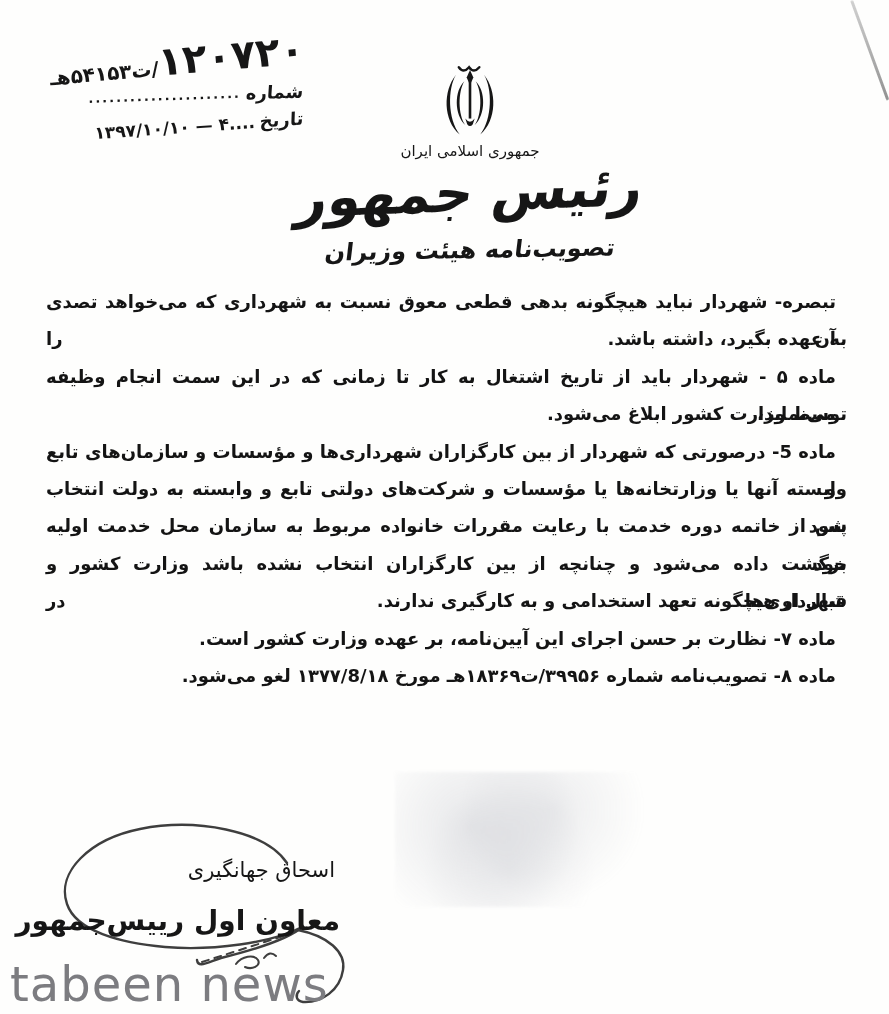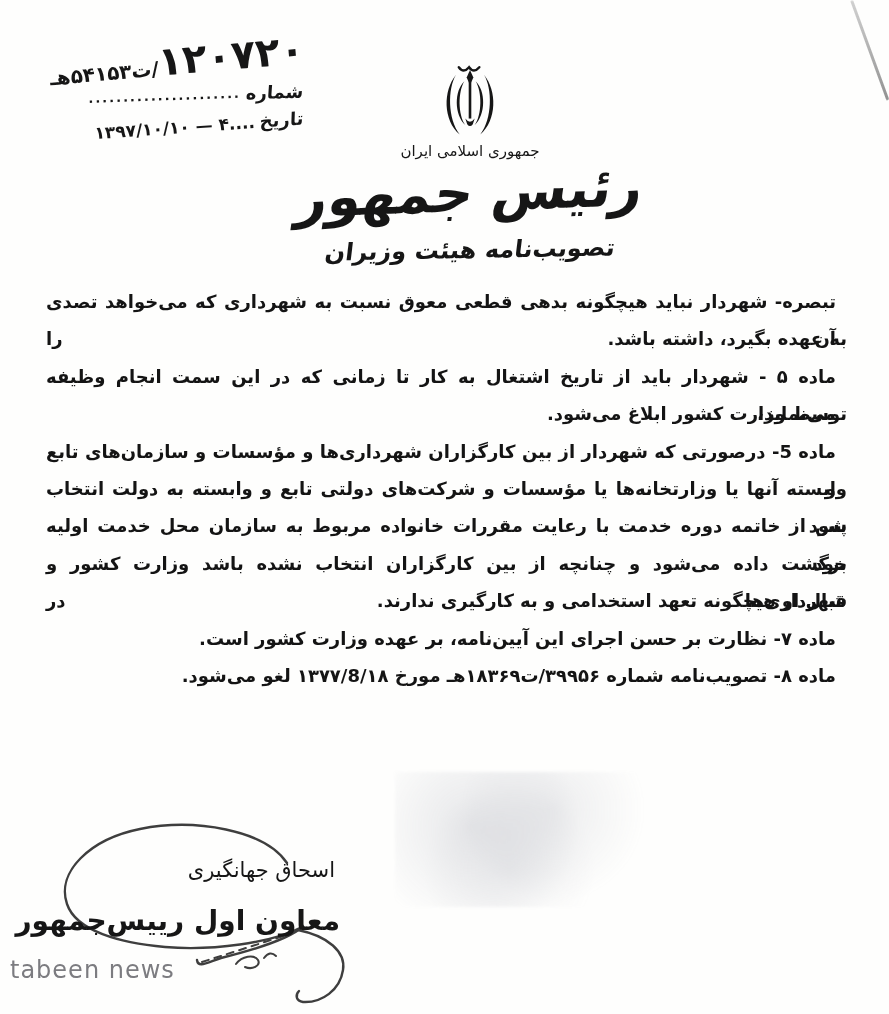--- a/index.html
+++ b/index.html
@@ -65,21 +65,21 @@
     position:absolute;left:395px;top:772px;width:255px;height:135px;
     background:
       radial-gradient(circle at 30% 40%, rgba(108,112,132,.16), transparent 55%),
       radial-gradient(circle at 62% 28%, rgba(108,112,132,.12), transparent 50%),
       radial-gradient(circle at 45% 72%, rgba(108,112,132,.09), transparent 50%);
     filter:blur(1.6px);
   }
   
   .watermark{
     position:absolute;left:10px;top:956px;
-    font-size:24px;color:#7c7c80;letter-spacing:1px;
+    font-size:48px;color:#7c7c80;letter-spacing:1px;
   }
 </style>
 </head>
 <body>
 
 <div class="page">
 
   <div class="corner-line"></div>
 
   <div class="ref-block">

